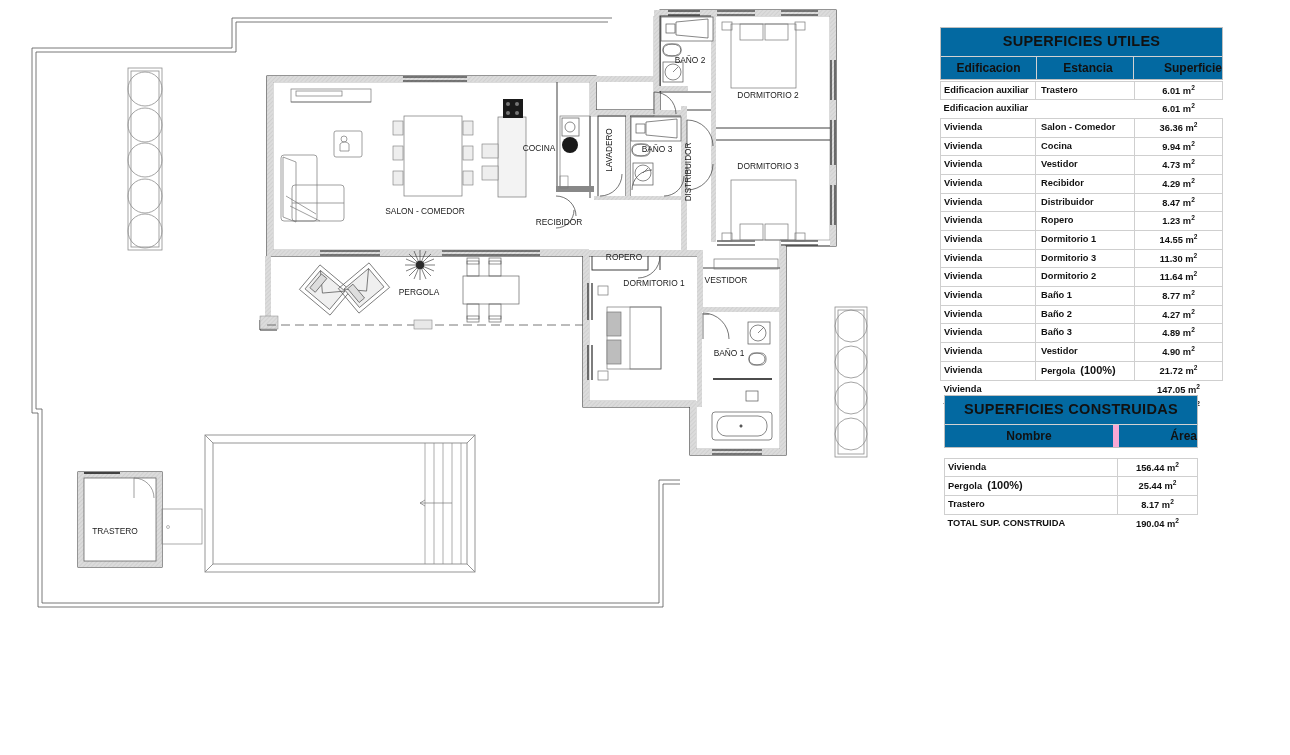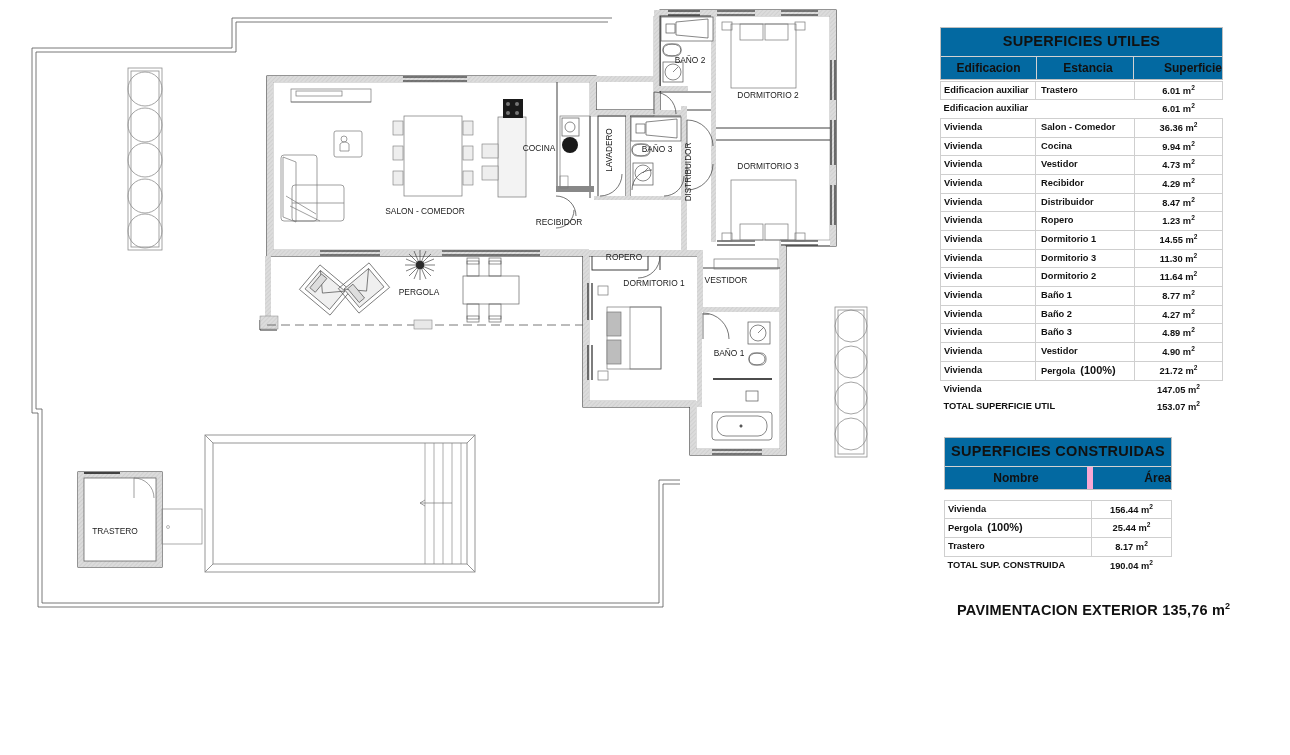--- a/index.html
+++ b/index.html
@@ -520,21 +520,21 @@
             <td class="c3">147.05 m<span class="sup">2</span></td>
           </tr>
           <tr class="sum">
             <td class="c1" colspan="2">TOTAL SUPERFICIE UTIL</td>
             <td class="c3">153.07 m<span class="sup">2</span></td>
           </tr>
         </tbody>
     </table>
   </div>
 
-  <div class="panel" style="left:944px;top:437px;width:228px;">
+  <div class="panel" style="left:944px;top:395px;width:254px;">
     <div class="tbl-title-box">
       <div class="tbl-title">SUPERFICIES CONSTRUIDAS</div>
       <div class="tbl-head">
         <div class="th2-c1">Nombre</div>
         <div class="th2-c2">Área</div>
       </div>
     </div>
     <table class="dtbl" style="margin-top:10px;">
       <colgroup>
           <col>
@@ -554,18 +554,14 @@
             <td class="c3">8.17 m<span class="sup">2</span></td>
           </tr>
           <tr class="sum">
             <td class="c1">TOTAL SUP. CONSTRUIDA</td>
             <td class="c3">190.04 m<span class="sup">2</span></td>
           </tr>
         </tbody>
     </table>
   </div>
 
-  <div class="pav" style="left:957px;top:601px;">
-    <span>PAVIMENTACION EXTERIOR</span>
-    <span id="pav-val"> 135,76 m<span class="sup2">2</span></span>
-  </div>
 
 </div>
 
 </body></html>

